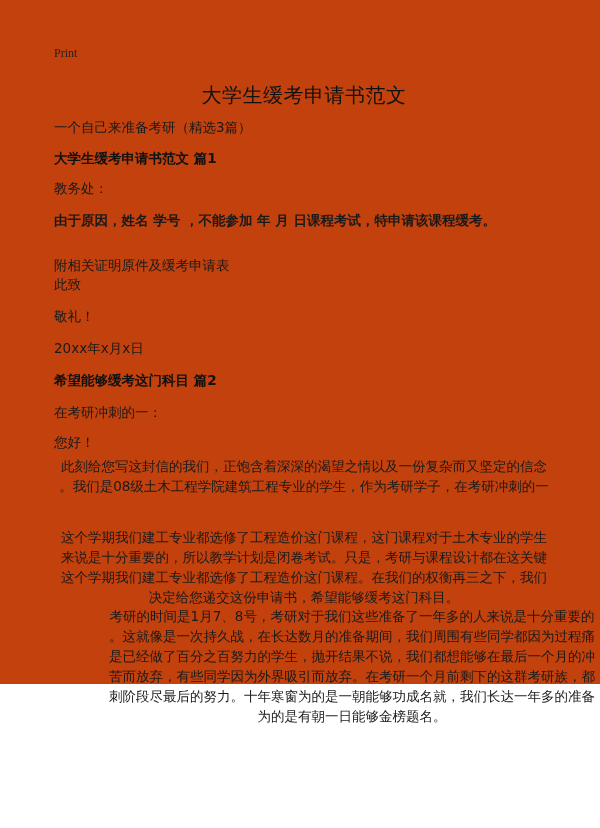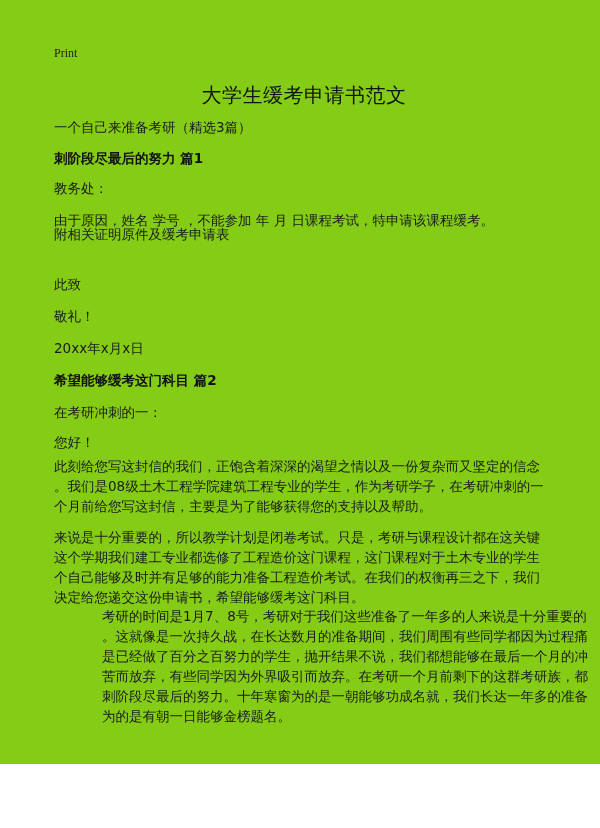--- a/index.html
+++ b/index.html
@@ -13,22 +13,22 @@
       position: relative;
       overflow: hidden;
       color: #111111;
       font-family: "DejaVu Sans", "Liberation Sans", sans-serif;
     }
     .page {
       position: absolute;
       left: 0;
       top: 0;
       width: 600px;
-      height: 764px;
-      background: #84cc16;
+      height: 684px;
+      background: #c2410c;
     }
     .print-link {
       position: absolute;
       left: 54px;
       top: 45px;
       font-family: "Liberation Serif", "DejaVu Serif", serif;
       font-size: 12px;
       color: #222222;
       line-height: 16px;
       cursor: pointer;
@@ -60,59 +60,59 @@
       color: #111111;
     }
     .para {
       position: absolute;
       left: 54px;
       width: 500px;
       font-size: 13.5px;
       line-height: 20px;
       color: #1a1a1a;
       margin: 0;
+      text-align: center;
     }
     .para .pl {
       display: block;
       white-space: nowrap;
     }
   </style>
 </head>
 <body>
 
 <div class="page">
 
   <div class="print-link">Print</div>
 
   <h1 class="doc-title">大学生缓考申请书范文</h1>
 
   <p class="line" style="top:117px;">一个自己来准备考研（精选3篇）</p>
 
-  <p class="line heading" style="top:148px;">刺阶段尽最后的努力 篇1</p>
+  <p class="line heading" style="top:148px;">大学生缓考申请书范文 篇1</p>
   <p class="line" style="top:178px;text-align:center;">教务处：</p>
-  <p class="line" style="top:210px;">由于原因，姓名 学号 ，不能参加 年 月 日课程考试，特申请该课程缓考。</p>
-  <p class="line" style="top:226px;font-family:Liberation Mono, monospace;">附相关证明原件及缓考申请表</p>
+  <p class="line" style="top:210px;font-weight:bold;">由于原因，姓名 学号 ，不能参加 年 月 日课程考试，特申请该课程缓考。</p>
+  <p class="line" style="top:255px;">附相关证明原件及缓考申请表</p>
   <p class="line" style="top:274px;">此致</p>
   <p class="line" style="top:306px;">敬礼！</p>
   <p class="line" style="top:338px;">20xx年x月x日</p>
 
   <p class="line heading" style="top:370px;">希望能够缓考这门科目 篇2</p>
   <p class="line" style="top:402px;">在考研冲刺的一：</p>
   <p class="line" style="top:432px;">您好！</p>
 
   <div class="para" style="top:456px;">
     <span class="pl">此刻给您写这封信的我们，正饱含着深深的渴望之情以及一份复杂而又坚定的信念</span>
     <span class="pl">。我们是08级土木工程学院建筑工程专业的学生，作为考研学子，在考研冲刺的一</span>
-    <span class="pl">个月前给您写这封信，主要是为了能够获得您的支持以及帮助。</span>
   </div>
 
   <div class="para" style="top:527px;">
+    <span class="pl">这个学期我们建工专业都选修了工程造价这门课程，这门课程对于土木专业的学生</span>
     <span class="pl">来说是十分重要的，所以教学计划是闭卷考试。只是，考研与课程设计都在这关键</span>
-    <span class="pl">这个学期我们建工专业都选修了工程造价这门课程，这门课程对于土木专业的学生</span>
-    <span class="pl">个自己能够及时并有足够的能力准备工程造价考试。在我们的权衡再三之下，我们</span>
+    <span class="pl">这个学期我们建工专业都选修了工程造价这门课程。在我们的权衡再三之下，我们</span>
     <span class="pl">决定给您递交这份申请书，希望能够缓考这门科目。</span>
   </div>
 
   <div class="para" style="top:606px;margin-left:48px;">
     <span class="pl">考研的时间是1月7、8号，考研对于我们这些准备了一年多的人来说是十分重要的</span>
     <span class="pl">。这就像是一次持久战，在长达数月的准备期间，我们周围有些同学都因为过程痛</span>
     <span class="pl">是已经做了百分之百努力的学生，抛开结果不说，我们都想能够在最后一个月的冲</span>
     <span class="pl">苦而放弃，有些同学因为外界吸引而放弃。在考研一个月前剩下的这群考研族，都</span>
     <span class="pl">刺阶段尽最后的努力。十年寒窗为的是一朝能够功成名就，我们长达一年多的准备</span>
     <span class="pl">为的是有朝一日能够金榜题名。</span>

